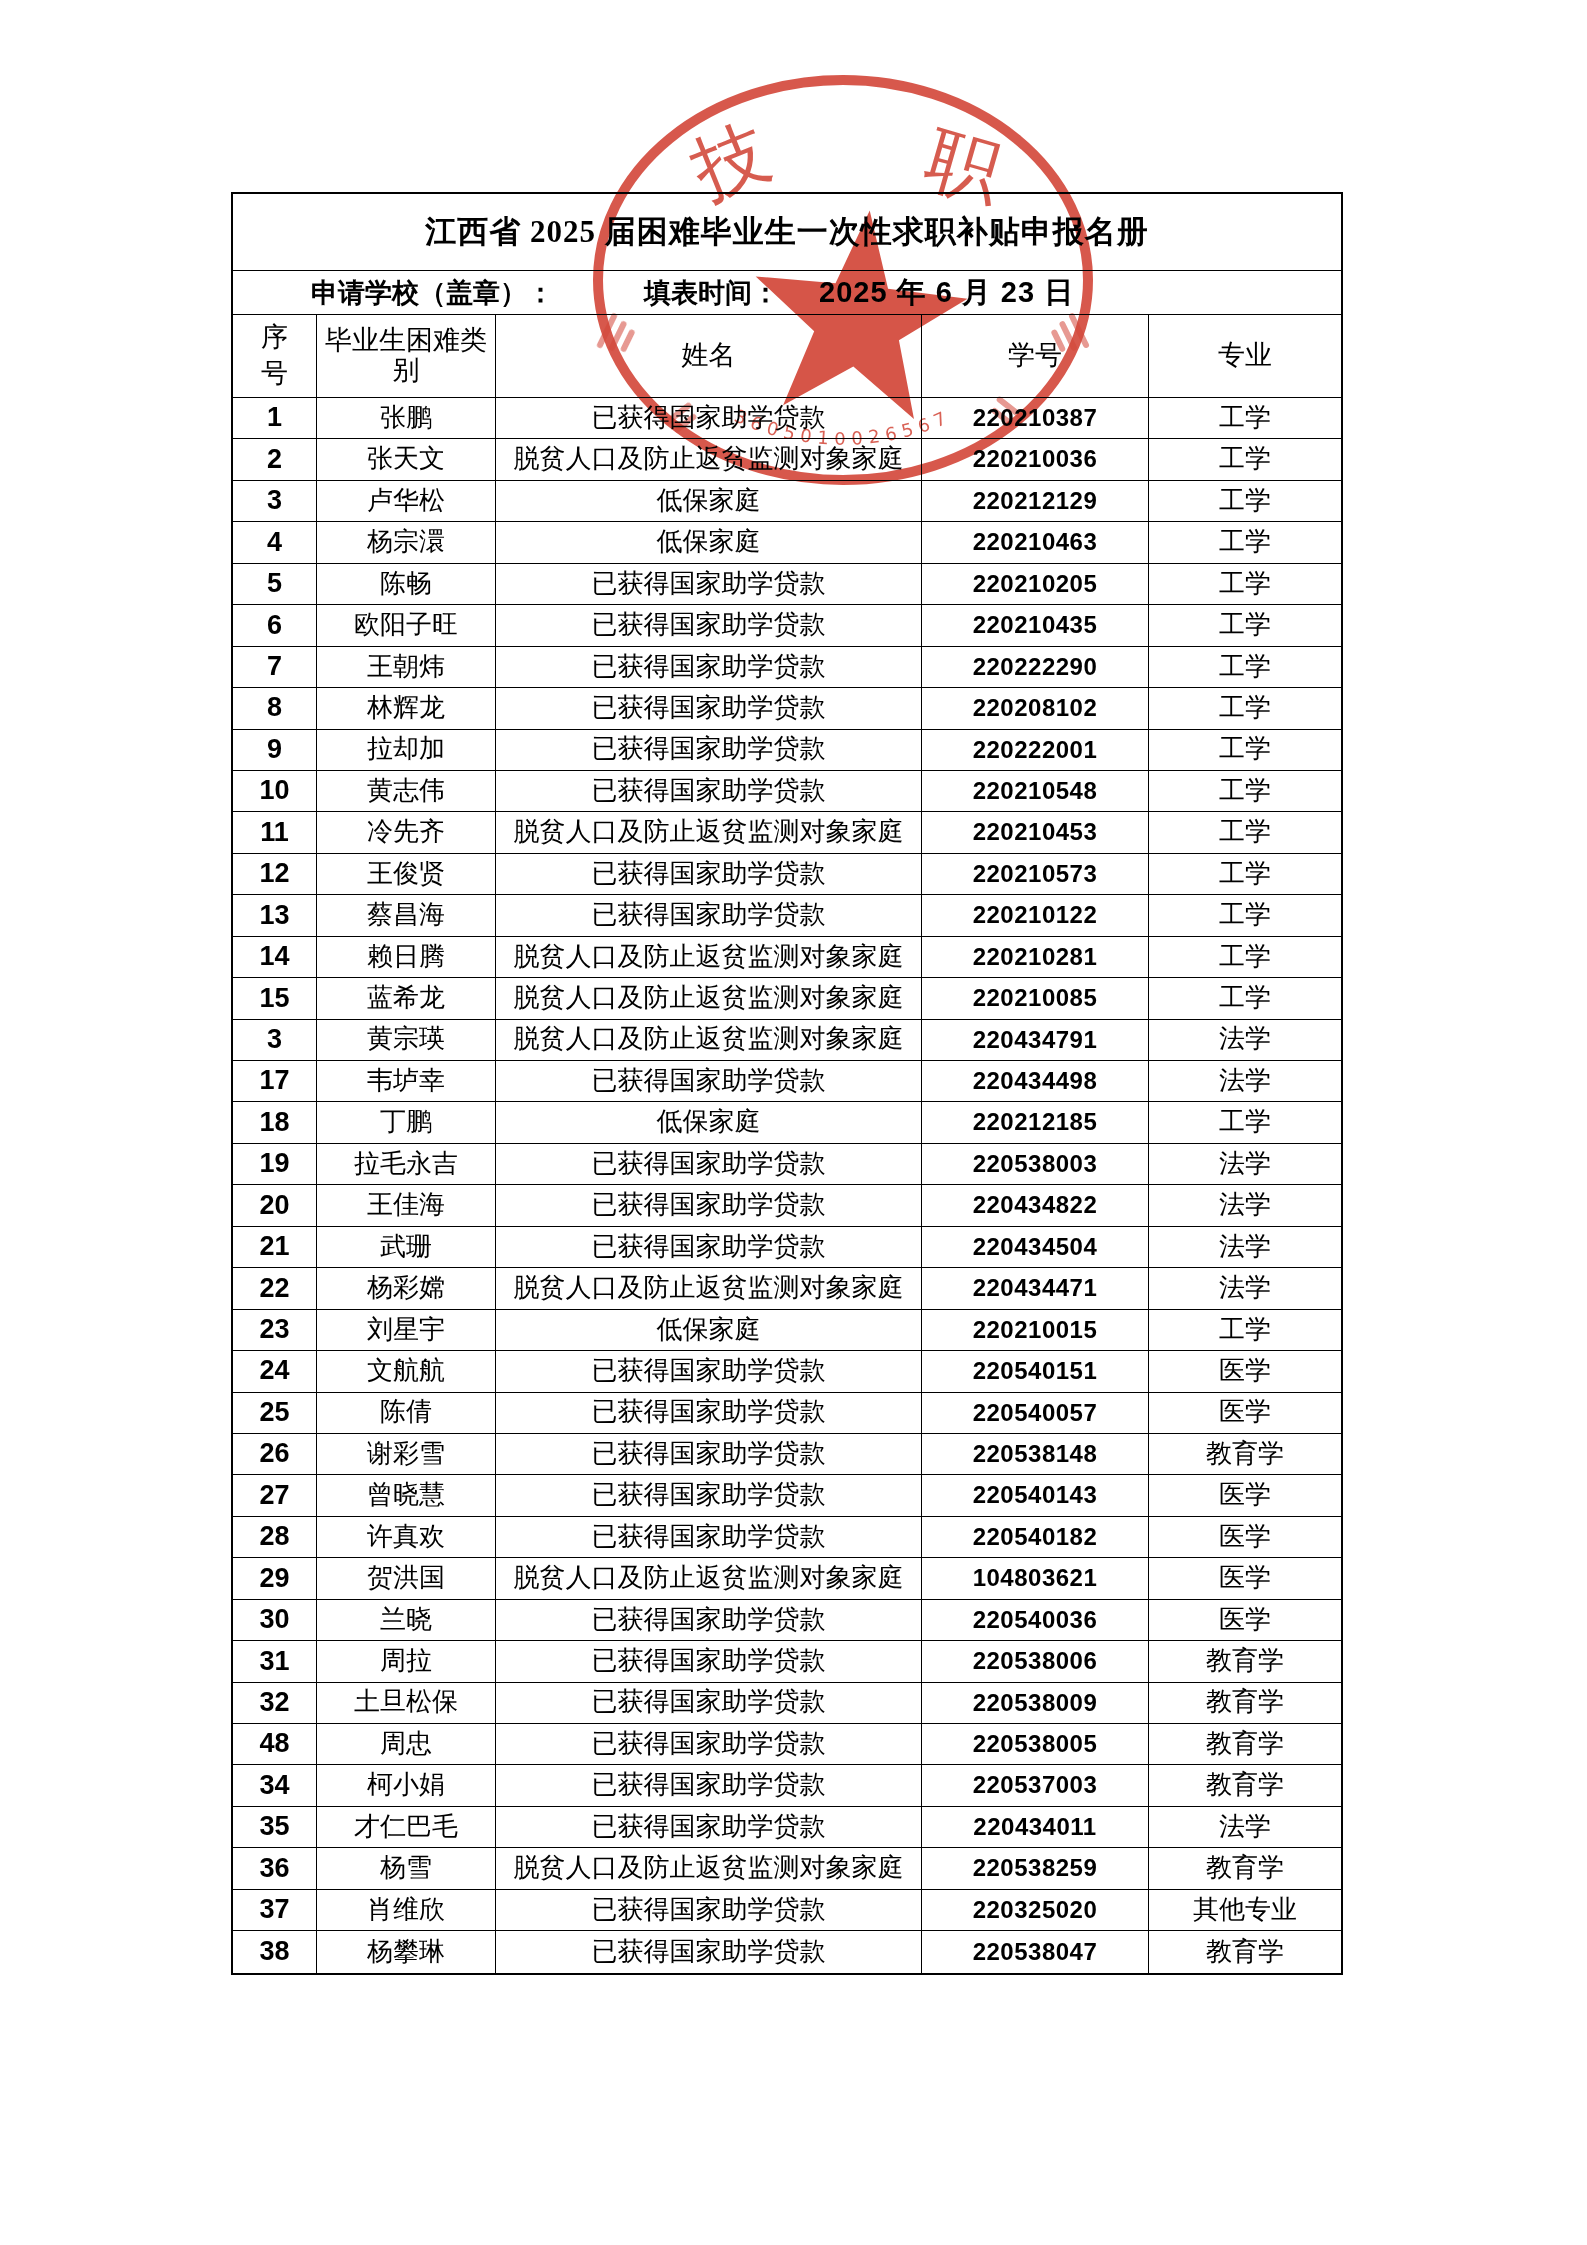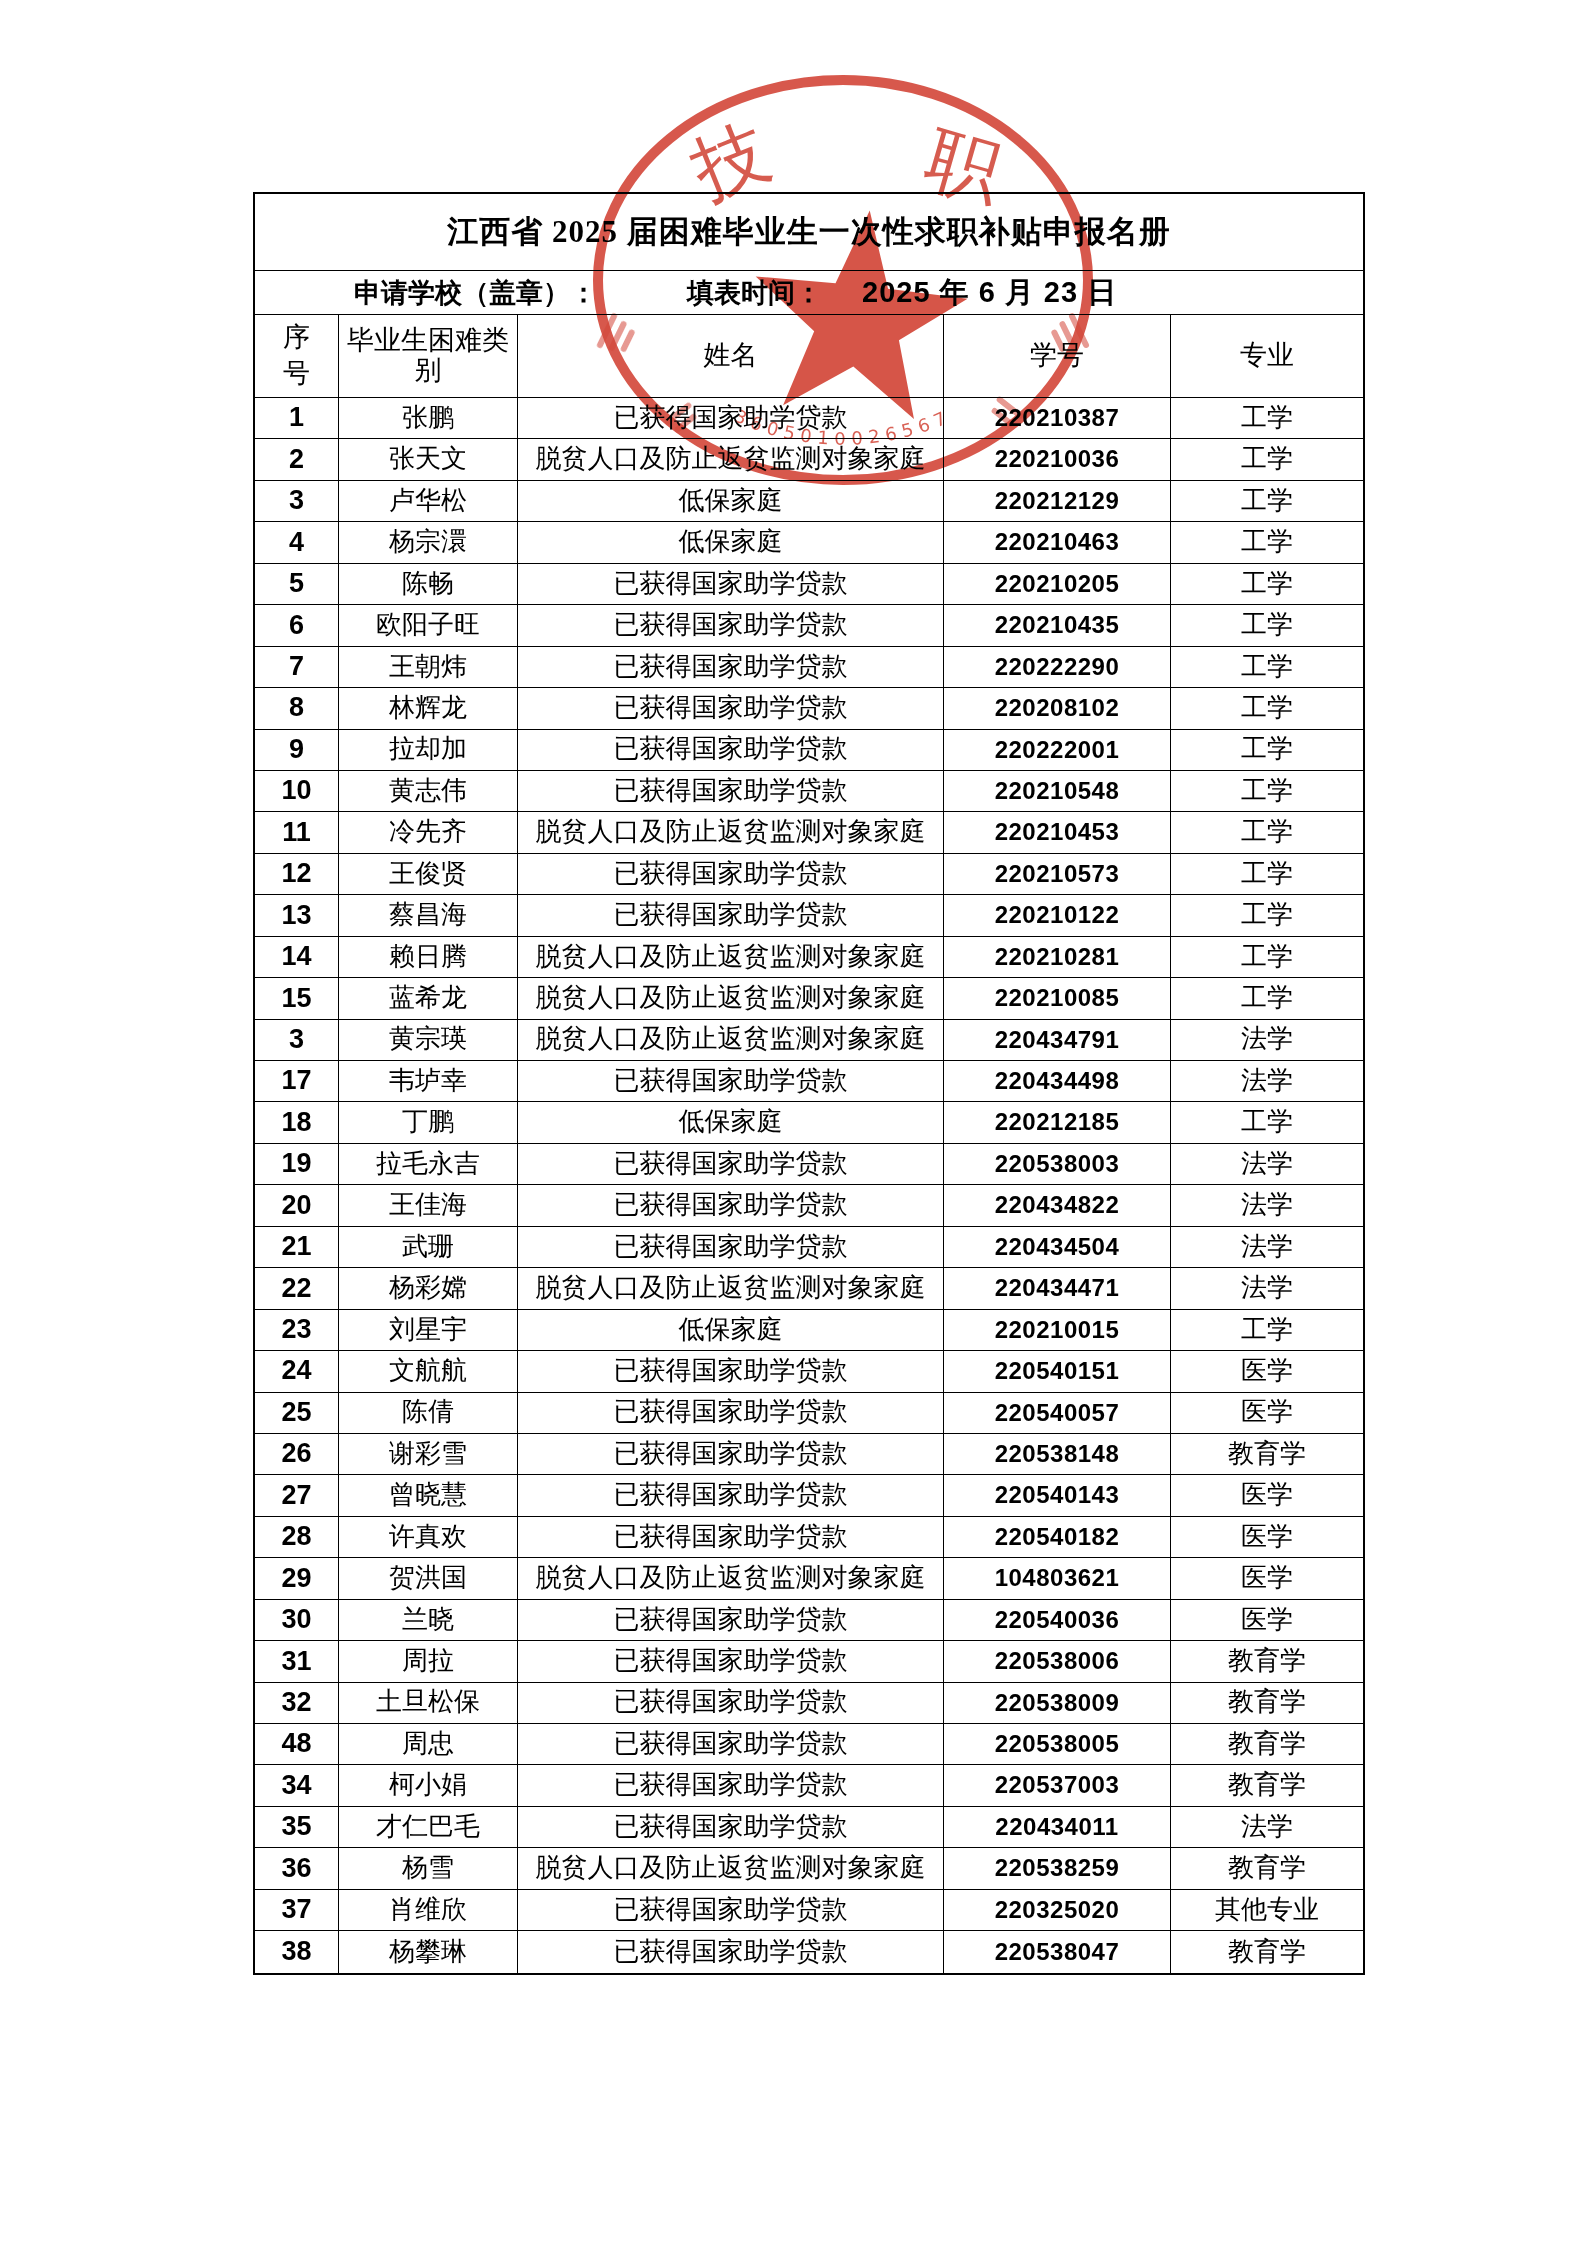--- a/index.html
+++ b/index.html
@@ -8,39 +8,39 @@
     background:#ffffff;
     font-family:"Liberation Serif","DejaVu Serif",serif;
     color:#000;
     position:relative;
     overflow:hidden;
   }
   .page{position:absolute;inset:0;background:#fff;}
 
   
   .doc-table{
-    position:absolute;left:253px;top:192px;
+    position:absolute;left:231px;top:192px;
     width:1112px;
     border:2px solid #000;
     box-sizing:border-box;
     background:transparent;
   }
   .title-row{
     height:76px;
     border-bottom:1px solid #000;
     display:flex;align-items:center;justify-content:center;
   }
   .title-row .t{
     font-size:31px;font-weight:700;letter-spacing:1px;
   }
   .info-row{
     height:44px;
     border-bottom:1px solid #000;
     display:flex;align-items:center;
-    padding-left:99px;
+    padding-left:78px;
     box-sizing:border-box;
     font-size:27px;font-weight:700;
   }
   .info-row .time-label{margin-left:90px;}
   .info-row .date{
     margin-left:40px;
     font-family:"Liberation Sans","DejaVu Sans",sans-serif;
     font-size:29px;font-weight:700;letter-spacing:1px;
   }
 

